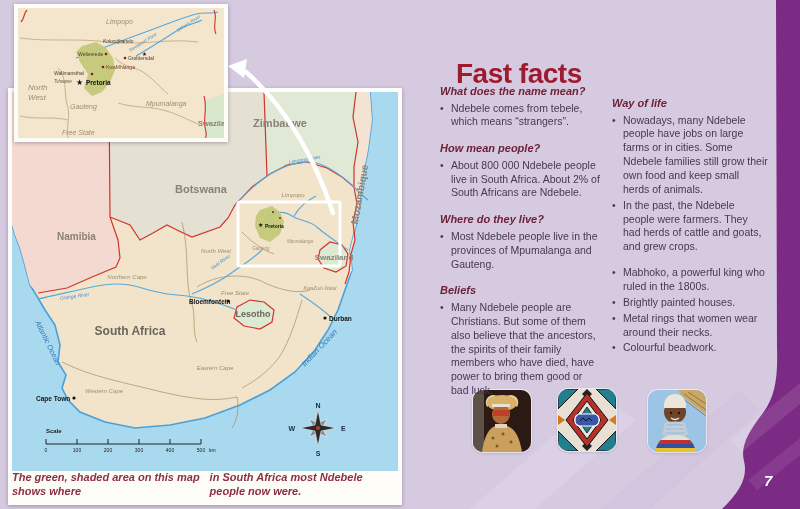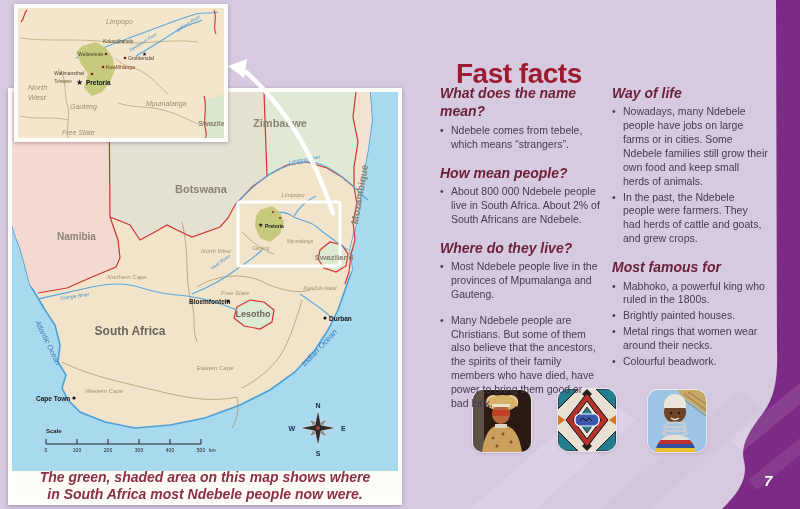--- a/index.html
+++ b/index.html
@@ -4,35 +4,35 @@
 <style>
   html,body{margin:0;padding:0;}
   .canvas{position:relative;width:800px;height:509px;background:#d6cae0;overflow:hidden;
           font-family:"Liberation Sans",sans-serif;}
   .bg-deco{position:absolute;left:0;top:0;z-index:0;}
 
   
   .map-sheet{position:absolute;left:8px;top:88px;width:386px;height:409px;z-index:2;
              border:4px solid #fdfdf9;background:#a9d9ee;box-shadow:0 1px 4px rgba(60,30,80,.35);}
   .map-caption{position:absolute;left:0;bottom:0;width:386px;height:30px;background:#fdfcf7;
-               display:flex;flex-direction:column;justify-content:center;text-align:center;
-               color:#8d2f42;font-size:14px;font-style:italic;font-weight:bold;line-height:1.25;}
+               display:flex;flex-direction:row;justify-content:center;
+               color:#8d2f42;font-size:11px;font-style:italic;font-weight:bold;line-height:1.25;}
   .inset-box{position:absolute;left:14px;top:4px;width:206px;height:130px;z-index:3;
              border:4px solid #fdfdf9;background:#f3e6cd;box-shadow:0 1px 4px rgba(60,30,80,.35);}
   .arrow-layer{position:absolute;left:0;top:0;z-index:4;pointer-events:none;}
 
   
   .facts-page{position:absolute;left:420px;top:0;width:360px;height:509px;z-index:2;}
   .facts-title{position:absolute;left:20px;top:42px;margin:16px;font-size:28px;font-weight:bold;
                color:#9e1a2f;letter-spacing:-0.5px;}
   .col{position:absolute;font-size:10.5px;color:#463852;line-height:1.32;}
   .col1{left:20px;top:84px;width:160px;}
-  .col2{left:192px;top:84px;width:156px;}
+  .col2{left:192px;top:96px;width:156px;}
   .sec{margin-bottom:12px;}
-  .sec h2{margin:0 0 3px 0;font-size:14px;font-style:italic;color:#6e2138;}
+  .sec h2{margin:0 0 3px 0;font-size:11px;font-style:italic;color:#6e2138;}
   .sec ul{margin:0;padding:0;list-style:none;}
   .sec li{position:relative;padding-left:11px;margin-bottom:2px;}
   .sec li::before{content:"•";position:absolute;left:0;top:0;color:#463852;}
   .it{}
 
   
   .photo{position:absolute;width:58px;height:62px;border-radius:10px;overflow:hidden;
          box-shadow:0 0 0 1px rgba(255,255,255,.65),0 1px 3px rgba(60,30,80,.3);}
   .photo svg{display:block;}
 
@@ -257,36 +257,36 @@
             <li>About 800 000 Ndebele people live in South Africa.  About 2% of South Africans are Ndebele.</li>
           </ul>
       </div>
       <div class="sec">
         <h2>Where do they live?</h2>
         <ul>
             <li>Most Ndebele people live in the provinces of Mpumalanga and Gauteng.</li>
           </ul>
       </div>
       <div class="sec">
+        <h2>Beliefs</h2>
         <ul>
             <li>Many Ndebele people are Christians.  But some of them also believe that the ancestors, the spirits of their family members who have died, have power to bring them good or bad luck.</li>
           </ul>
       </div>
     </div>
 
     <div class="col col2">
       <div class="sec">
         <h2>Way of life</h2>
         <ul>
           <li>Nowadays, many Ndebele people have jobs on large farms or in cities.  Some Ndebele families still grow their own food and keep small herds of animals.</li>
           <li>In the past, the Ndebele people were farmers.  They had herds of cattle and goats, and grew crops.</li>
         </ul>
       </div>
       <div class="sec">
-        <h2>Most famous for</h2>
         <ul>
           <li>Mabhoko, a powerful king who ruled in the 1800s.</li>
           <li>Brightly painted houses.</li>
           <li>Metal rings that women wear around their necks.</li>
           <li>Colourful beadwork.</li>
         </ul>
       </div>
     </div>
   </div>
 

